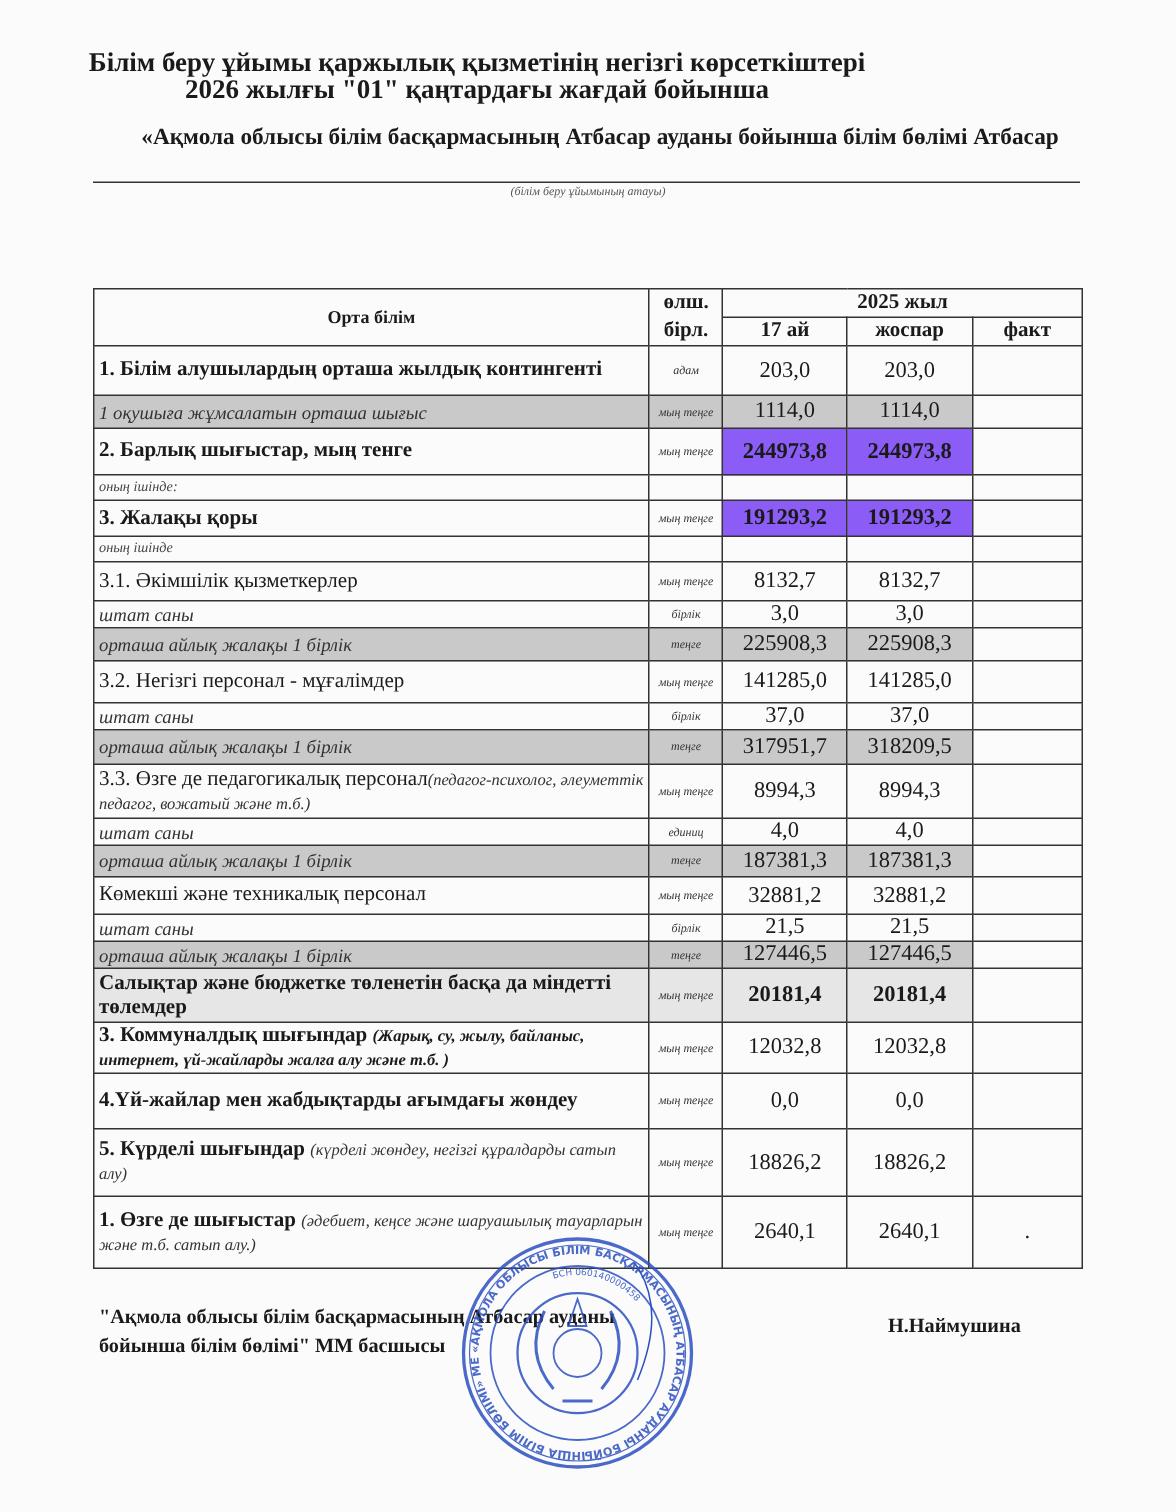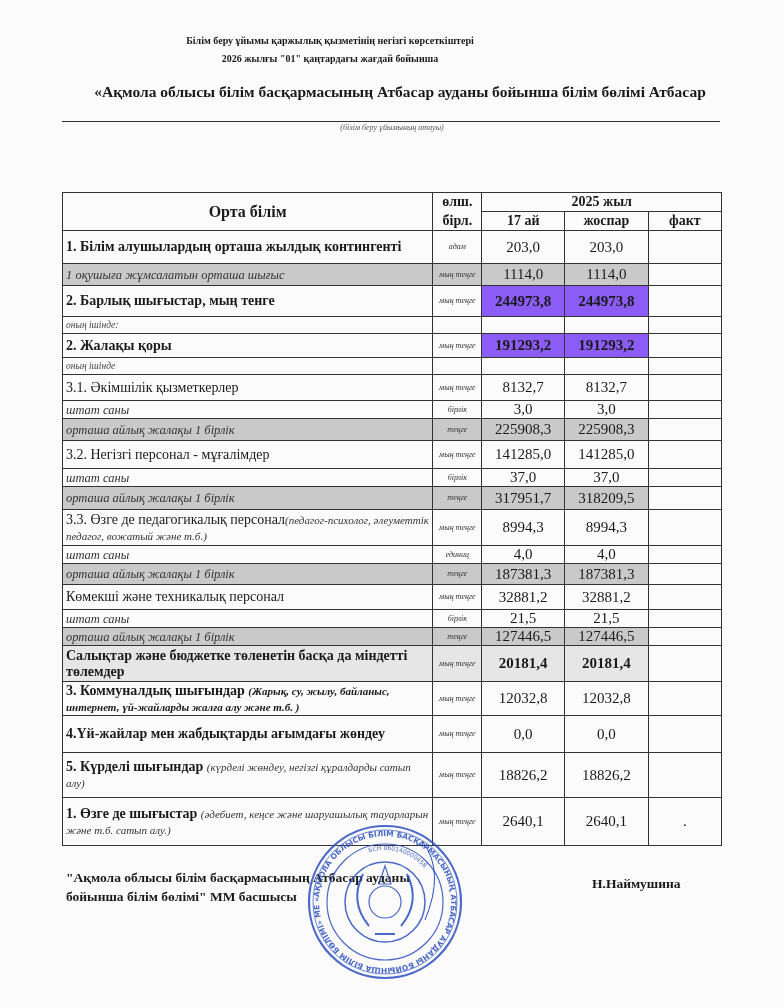--- a/index.html
+++ b/index.html
@@ -1,20 +1,20 @@
 <!DOCTYPE html>
 <html><head>
 <meta charset="utf-8">
 <style>
   html, body { margin: 0; padding: 0; }
   body {
     width: 784px; height: 1008px; background: #fbfbfb; position: relative; overflow: hidden;
     font-family: "Liberation Serif", "DejaVu Serif", serif; color: #1a1a1a;
   }
-  .title { position: absolute; left: 16px; width: 628px; text-align: center; font-weight: bold; font-size: 10px; line-height: 18px; }
+  .title { position: absolute; left: 4px; width: 628px; text-align: center; font-weight: bold; font-size: 18px; line-height: 18px; }
   #t1 { top: 32px; }
   #t2 { top: 82px; font-size: 15.5px; line-height: 20px; left: 40px; width: 720px; }
   .rule { position: absolute; left: 62px; width: 658px; top: 121px; border-top: 1px solid #333; }
   .caption { position: absolute; top: 123px; left: 0; width: 784px; text-align: center; font-style: italic; font-size: 8px; color: #555; }
 
   table.fin { position: absolute; left: 62px; top: 192px; width: 660px; border-collapse: collapse; table-layout: fixed; }
   table.fin td, table.fin th { border: 1px solid #333; padding: 0 3px; vertical-align: middle; }
   table.fin th { font-weight: bold; font-size: 14px; text-align: center; }
   .c-label { width: 354px; }
   .c-unit { width: 47px; }
@@ -54,21 +54,21 @@
 <table class="fin">
   <colgroup>
     <col class="c-label">
       <col class="c-unit">
       <col class="c-v1">
       <col class="c-v2">
       <col class="c-v3">
   </colgroup>
   <tbody>
       <tr style="height:19px">
-    <th rowspan="2" style="font-size:16px">Орта білім</th>
+    <th rowspan="2" style="font-size:12px">Орта білім</th>
     <th style="border-bottom:none">өлш.</th>
     <th colspan="3">2025 жыл</th>
   </tr>
   <tr style="height:19px">
     <th style="border-top:none">бірл.</th>
     <th>17 ай</th>
     <th>жоспар</th>
     <th>факт</th>
   </tr>
   </tbody>
@@ -95,21 +95,21 @@
         <td class="val v3 b"></td>
       </tr>
       <tr style="height: 13px;">
         <td class="lbl small"><span>оның ішінде:</span></td>
         <td class="unit"></td>
         <td class="val v1"></td>
         <td class="val v2"></td>
         <td class="val v3"></td>
       </tr>
       <tr class="lightv" style="height: 24px;">
-        <td class="lbl b"><span>2. Жалақы қоры</span></td>
+        <td class="lbl b"><span>3. Жалақы қоры</span></td>
         <td class="unit">мың теңге</td>
         <td class="val v1 b">191293,2</td>
         <td class="val v2 b">191293,2</td>
         <td class="val v3 b"></td>
       </tr>
       <tr style="height: 14px;">
         <td class="lbl small"><span>оның ішінде</span></td>
         <td class="unit"></td>
         <td class="val v1"></td>
         <td class="val v2"></td>

